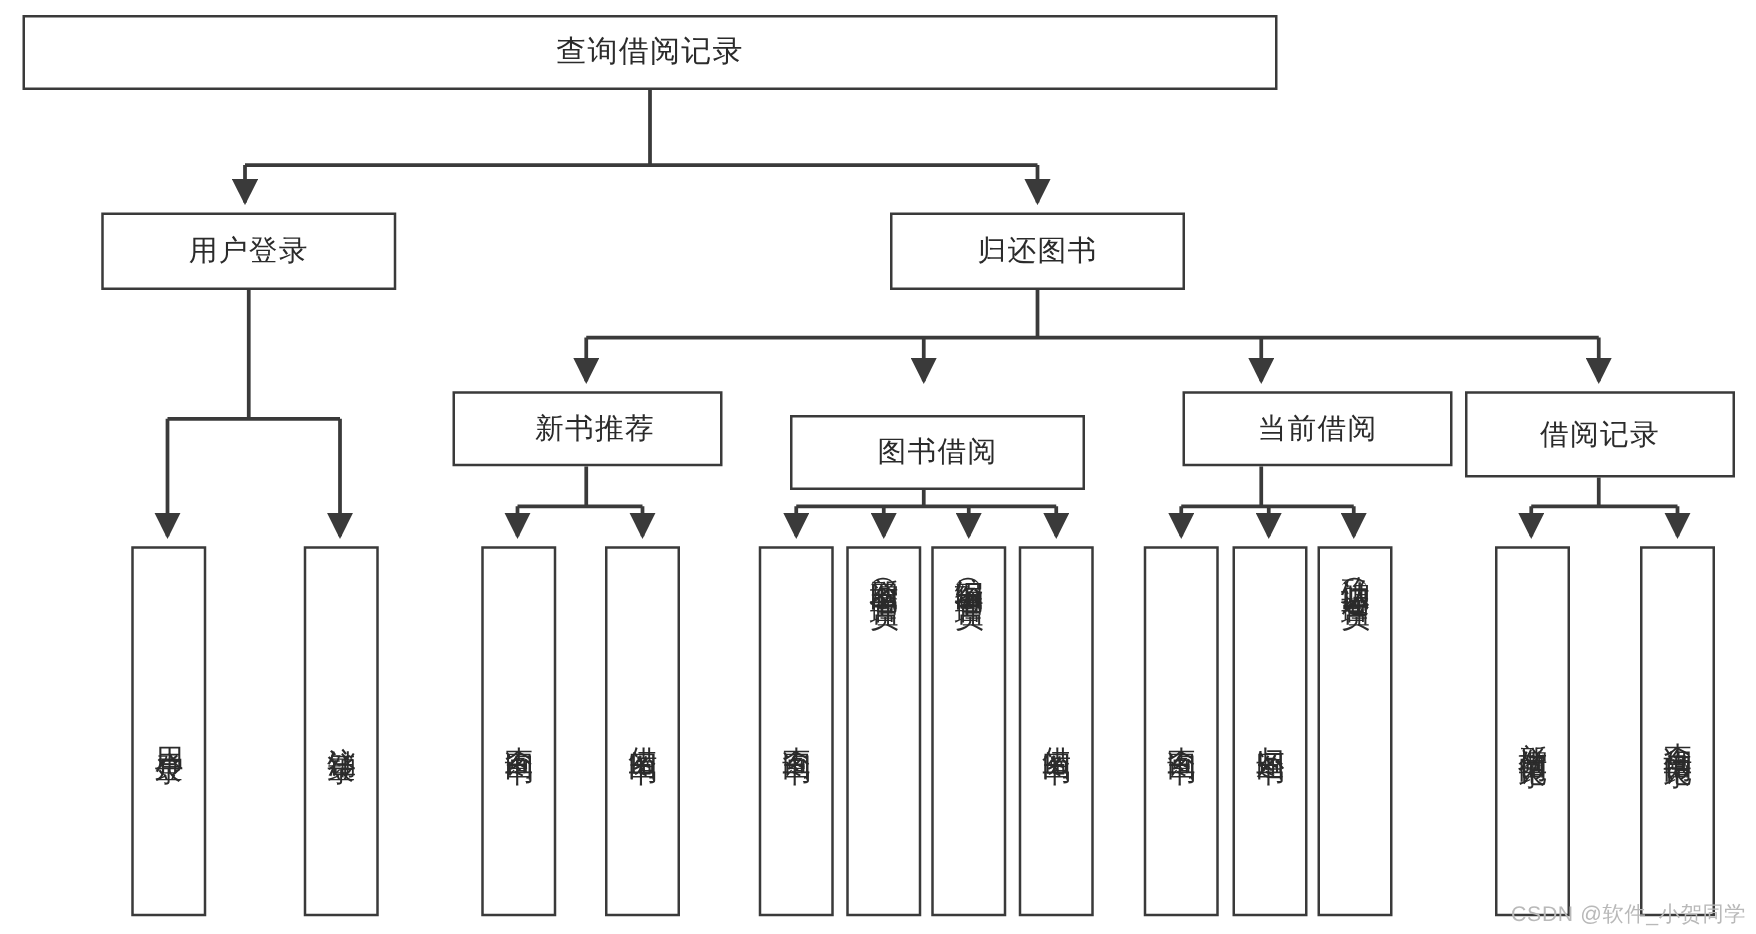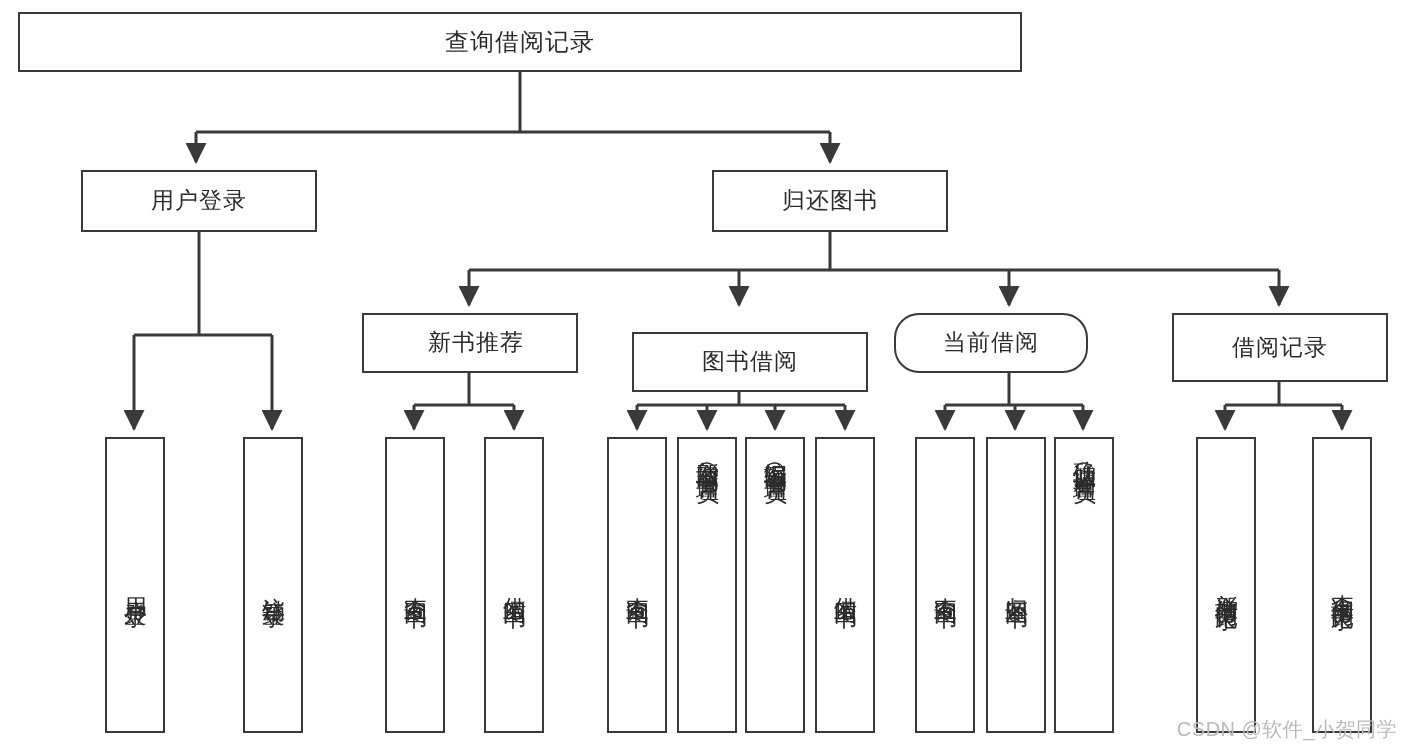--- a/index.html
+++ b/index.html
@@ -65,21 +65,21 @@
     align-items: center;
     padding-top: 0;
   }
   #title-node .node-label {
     font-size: 24px;
   }
   #watermark {
     position: absolute;
     right: 8px;
     bottom: 4px;
-    font-size: 20px;
+    font-size: 17px;
     color: #b9b9b9;
     white-space: nowrap;
     letter-spacing: 0.5px;
   }
 </style>
 </head>
 <body>
 
 <div id="diagram-root">
 
@@ -143,21 +143,21 @@
   <div class="node h" style="left:712px; top:170px; width:236px; height:62px;">
     <span class="node-label">归还图书</span>
   </div>
 
   <div class="node h" style="left:362px; top:313px; width:216px; height:60px;padding-left:12px;">
     <span class="node-label">新书推荐</span>
   </div>
   <div class="node h" style="left:632px; top:332px; width:236px; height:60px;">
     <span class="node-label">图书借阅</span>
   </div>
-  <div class="node h" style="left:894px; top:313px; width:194px; height:60px;border-radius:25px;">
+  <div class="node h" style="left:946px; top:313px; width:216px; height:60px;">
     <span class="node-label">当前借阅</span>
   </div>
   <div class="node h" style="left:1172px; top:313px; width:216px; height:69px;">
     <span class="node-label">借阅记录</span>
   </div>
 
   <div class="node v centered" style="left:105px; top:437px; width:60px; height:296px;">
     <span class="node-label">用户登录</span>
   </div>
   <div class="node v centered" style="left:243px; top:437px; width:60px; height:296px;">

